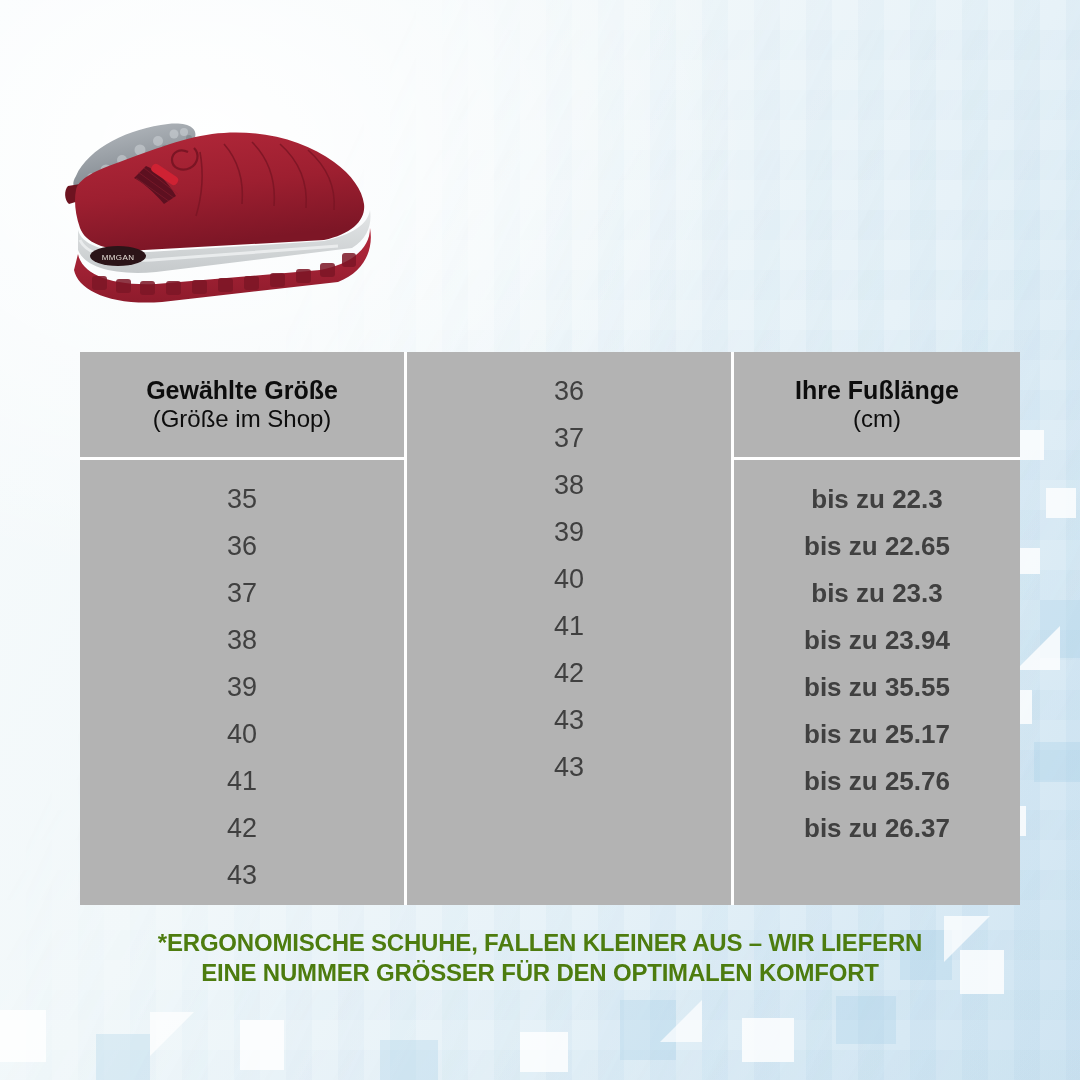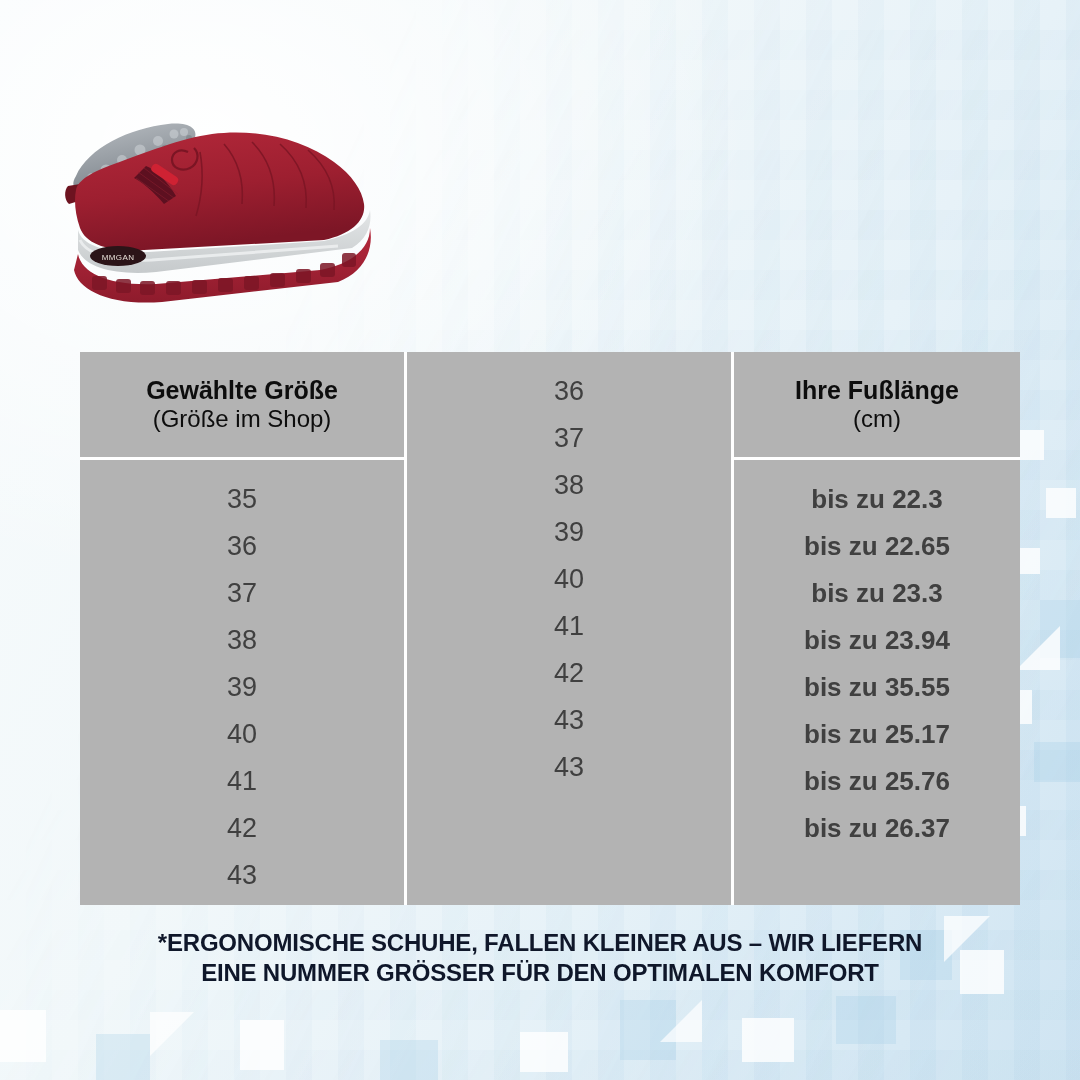--- a/index.html
+++ b/index.html
@@ -160,21 +160,21 @@
     font-size: 26px;
   }
 
   
   #footer-note {
     position: absolute;
     left: 90px;
     top: 928px;
     width: 900px;
     text-align: center;
-    color: #0f172a;
+    color: #4d7c0f;
     font-weight: 700;
     font-size: 24px;
     line-height: 1.24;
     letter-spacing: -0.2px;
   }
   #footer-note div { white-space: nowrap; }
 </style>
 </head>
 <body>
 

